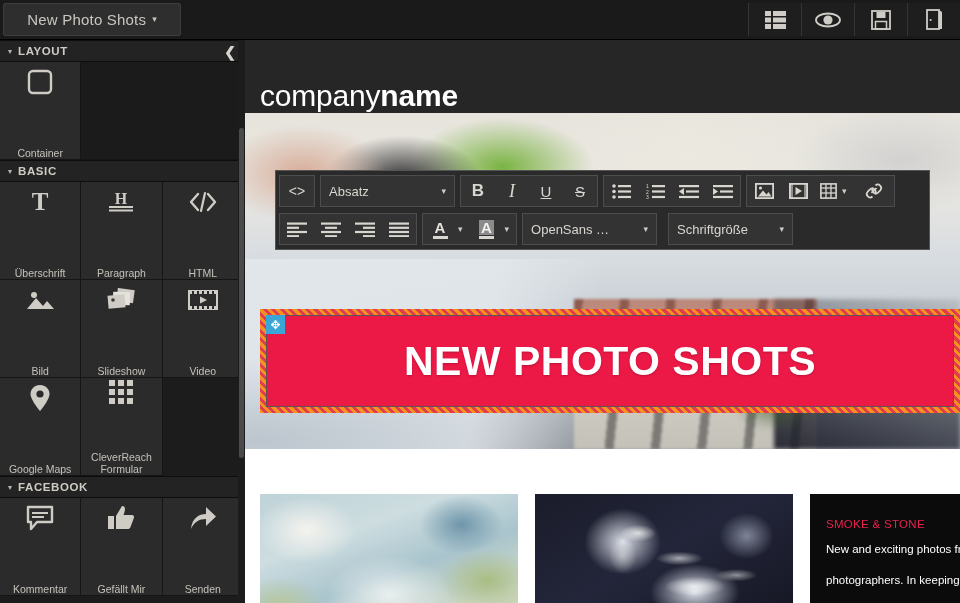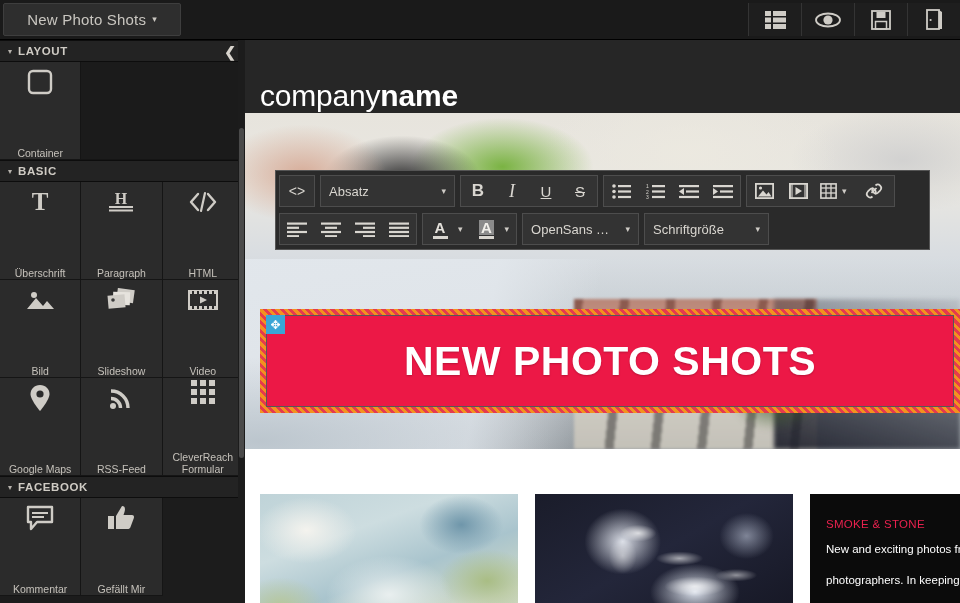--- a/index.html
+++ b/index.html
@@ -130,21 +130,21 @@
   .grp{ display:flex; align-items:center; background:#333; border:1px solid #4d4d4d;
     height:32px; }
   .btn{ width:34px; height:30px; display:flex; align-items:center; justify-content:center;
     color:#d9d6d0; font-size:15px; }
   .sel{ display:flex; align-items:center; justify-content:space-between;
     background:#333; border:1px solid #4d4d4d; height:32px; color:#d9d6d0;
     font-size:13px; padding:0 8px; }
   .sel .cap{ white-space:nowrap; }
   .sel .car{ font-size:9px; margin-left:12px; color:#cfccc6; }
   .sel-para{ width:135px; }
-  .sel-font{ width:117px; }
+  .sel-font{ width:135px; }
   .sel-size{ width:125px; }
   .aicon{ display:flex; flex-direction:column; align-items:center; line-height:1; }
   .aicon .ltr{ font-size:15px; font-weight:bold; color:#e4e1db; }
   .aicon .bar{ width:15px; height:3px; margin-top:1px; background:#d9d6d0; }
   .aicon.hl .ltr{ background:#8b8b8b; color:#f2f0eb; padding:0 2px; }
   .minicar{ color:#cfccc6; font-size:9px; padding:0 7px 0 1px; }
 </style>
 </head>
 <body>
 
@@ -292,30 +292,20 @@
     <div class="cell">
       <div class="ico">
         <svg width="22" height="28" viewBox="0 0 22 28">
           <path d="M11 1 C5.5 1 1.5 5 1.5 10 C1.5 16 11 27 11 27 C11 27 20.5 16 20.5 10 C20.5 5 16.5 1 11 1 Z" fill="#cfccc6"></path>
           <circle cx="11" cy="10" r="3.6" fill="#2b2b2b"></circle>
         </svg>
       </div>
       <div class="lbl">Google Maps</div>
     </div>
 
-    <div class="cell">
-      <div class="ico">
-        <svg width="26" height="26" viewBox="0 0 26 26">
-          <circle cx="5" cy="21" r="3" fill="#cfccc6"></circle>
-          <path d="M3 13.5 A9.5 9.5 0 0 1 12.5 23" fill="none" stroke="#cfccc6" stroke-width="3.4"></path>
-          <path d="M3 6 A17 17 0 0 1 20 23" fill="none" stroke="#cfccc6" stroke-width="3.4"></path>
-        </svg>
-      </div>
-      <div class="lbl">RSS-Feed</div>
-    </div>
 
     <div class="cell">
       <div class="ico">
         <svg width="26" height="26" viewBox="0 0 26 26">
           <rect x="1" y="1" width="6" height="6" fill="#cfccc6"></rect>
           <rect x="10" y="1" width="6" height="6" fill="#cfccc6"></rect>
           <rect x="19" y="1" width="6" height="6" fill="#cfccc6"></rect>
           <rect x="1" y="10" width="6" height="6" fill="#cfccc6"></rect>
           <rect x="10" y="10" width="6" height="6" fill="#cfccc6"></rect>
           <rect x="19" y="10" width="6" height="6" fill="#cfccc6"></rect>
@@ -345,20 +335,28 @@
     </div>
     <div class="cell">
       <div class="ico">
         <svg width="28" height="26" viewBox="0 0 28 26">
           <rect x="1" y="11" width="6" height="13" fill="#cfccc6"></rect>
           <path d="M9 24 V11 L15 1 C18 1 18.5 3.5 17.5 7 L16.5 10 H25 C27 10 27.5 12 26.5 14 L23.5 22 C23 23.5 22 24 20.5 24 Z" fill="#cfccc6"></path>
         </svg>
       </div>
       <div class="lbl">Gefällt Mir</div>
     </div>
+    <div class="cell">
+      <div class="ico">
+        <svg width="28" height="26" viewBox="0 0 28 26">
+          <path d="M2 24 C3 13 10 9 17 9 V2 L27 11.5 L17 21 V14 C10 14 5 17 2 24 Z" fill="#cfccc6"></path>
+        </svg>
+      </div>
+      <div class="lbl">Senden</div>
+    </div>
   </div>
 
   <div class="sb-track">
     <div class="sb-thumb"></div>
   </div>
 </div>
 
 <div class="canvas">
 
   <div class="site-head">
@@ -540,19 +538,19 @@
         </span>
       </div>
       <span class="minicar">▾</span>
     </div>
 
     <div class="grp" style="border:none;background:transparent;">
       <div class="sel sel-font">
         <span class="cap">OpenSans …</span>
         <span class="car">▾</span>
       </div>
-      <div class="sel sel-size" style="margin-left:5px;">
+      <div class="sel sel-size" style="margin-left:11px;">
         <span class="cap">Schriftgröße</span>
         <span class="car">▾</span>
       </div>
     </div>
   </div>
 </div>
 
 </body></html>

